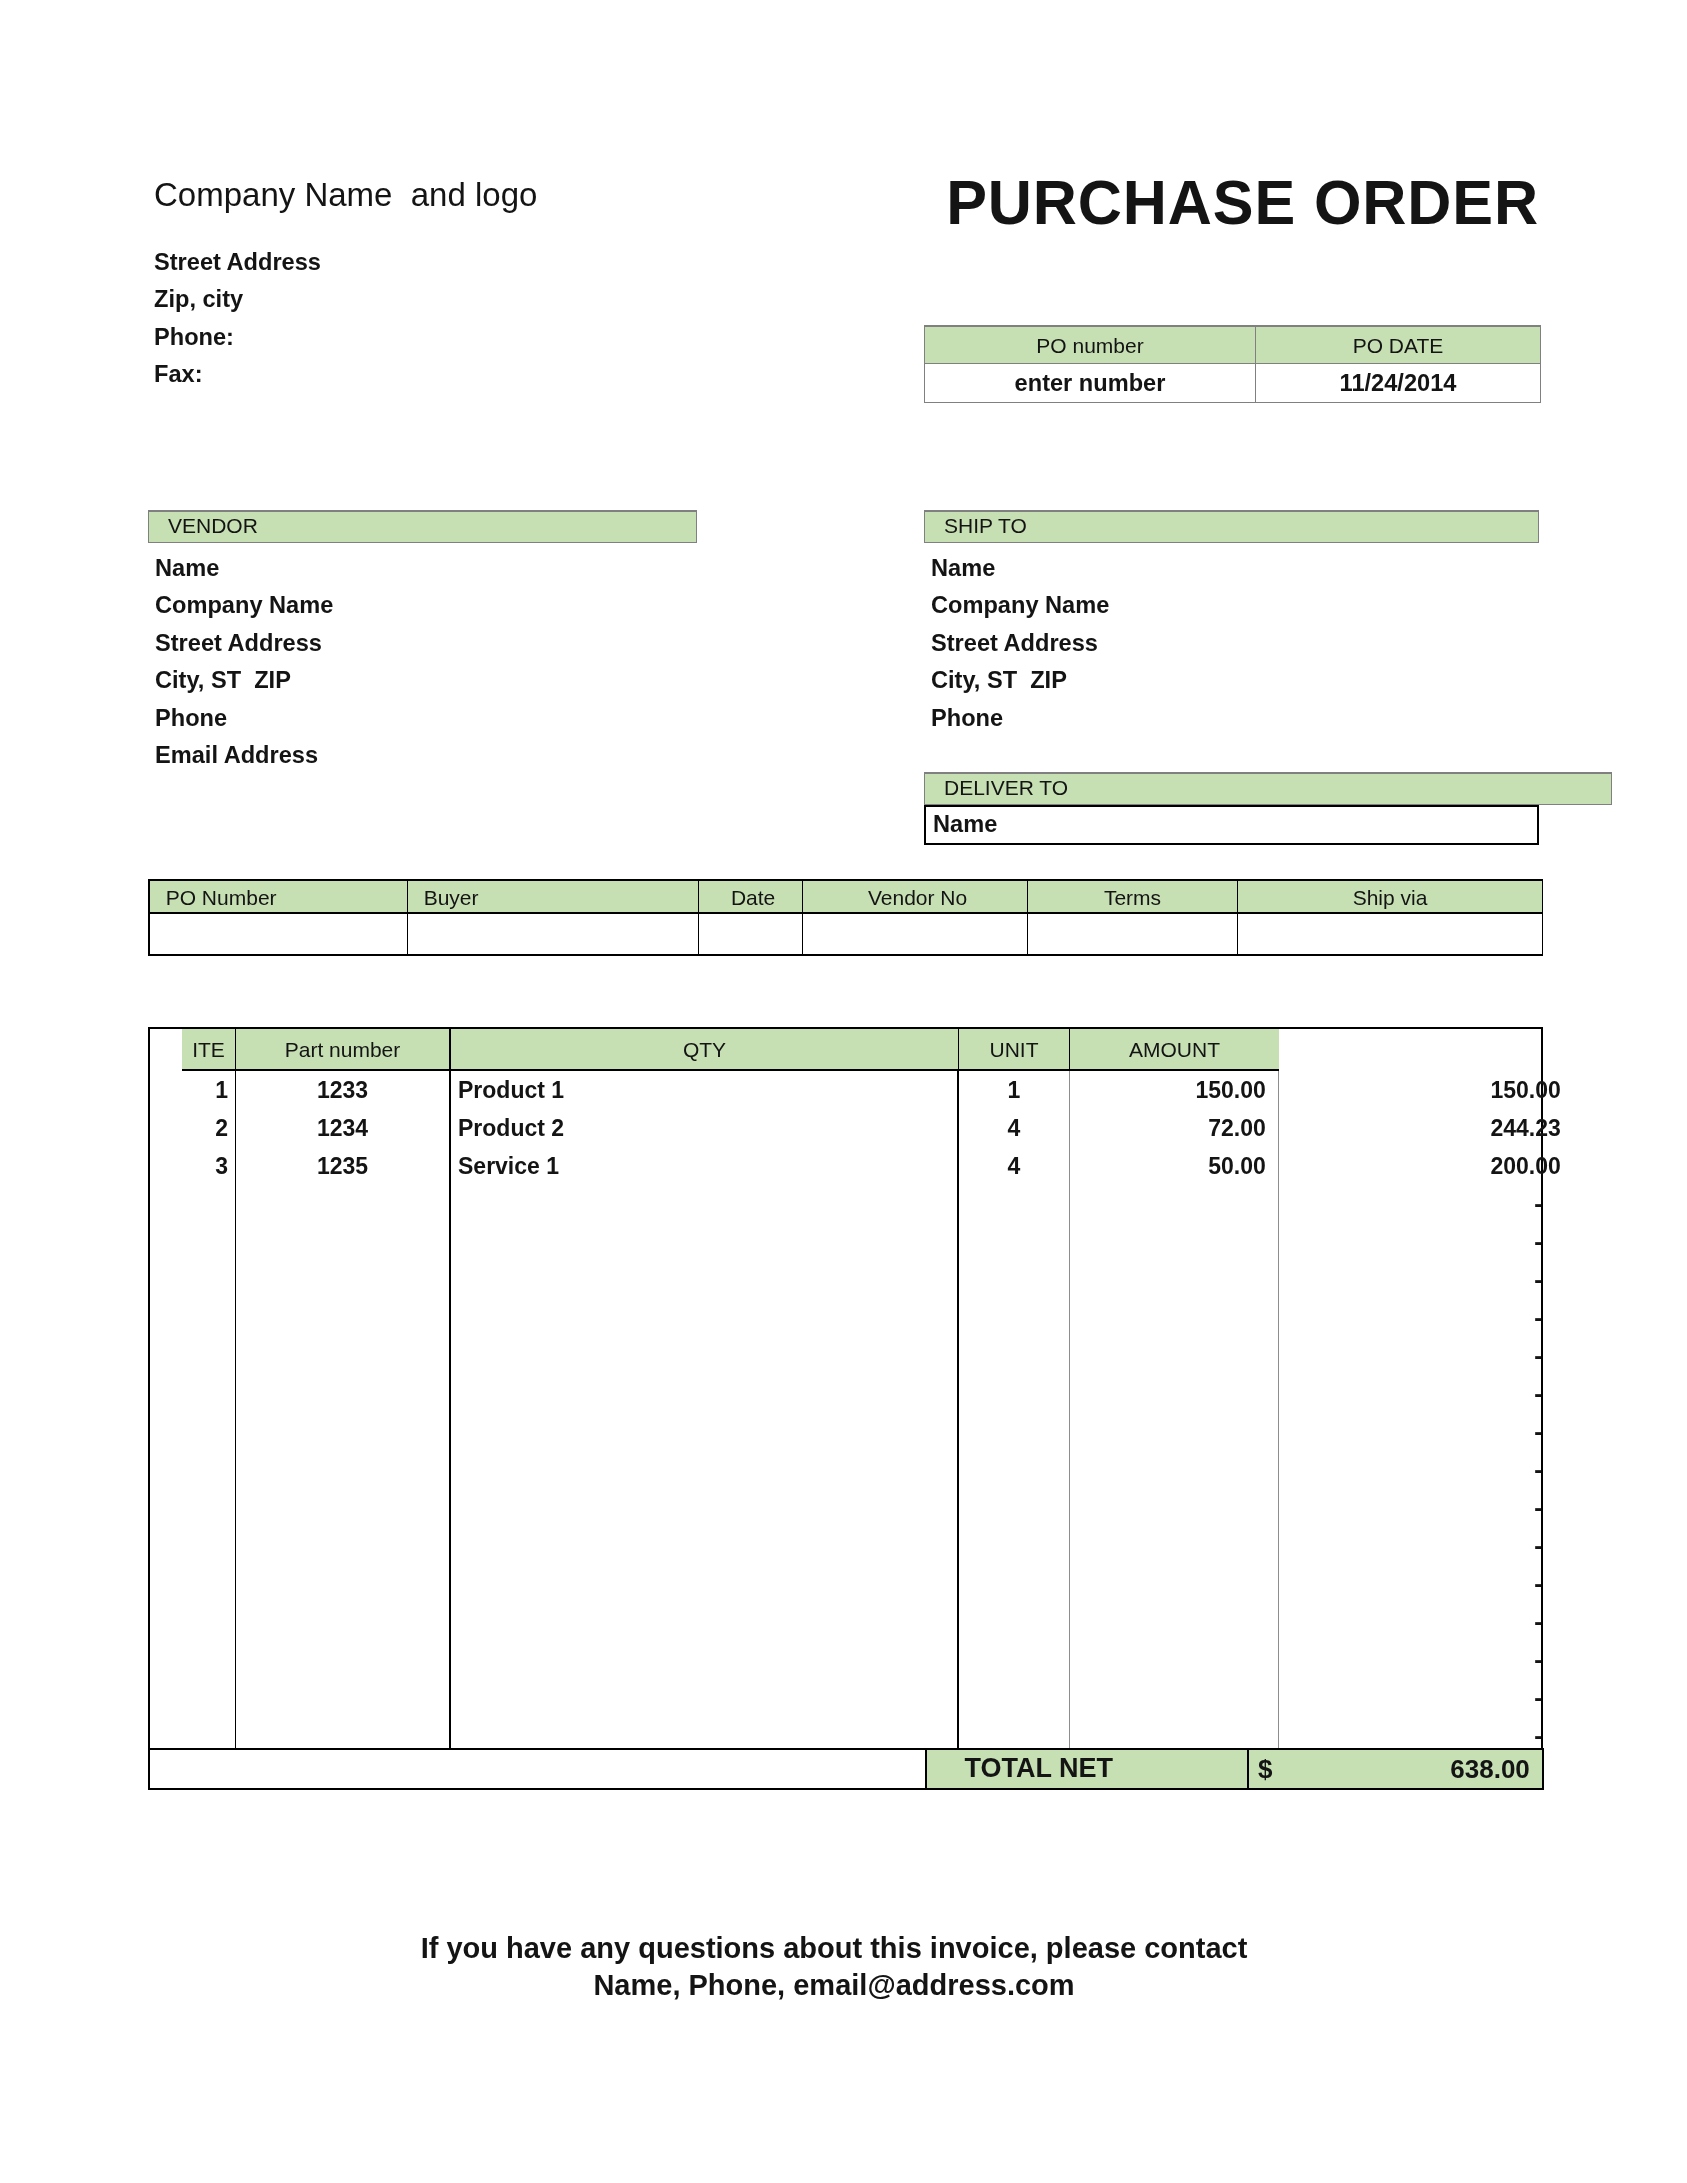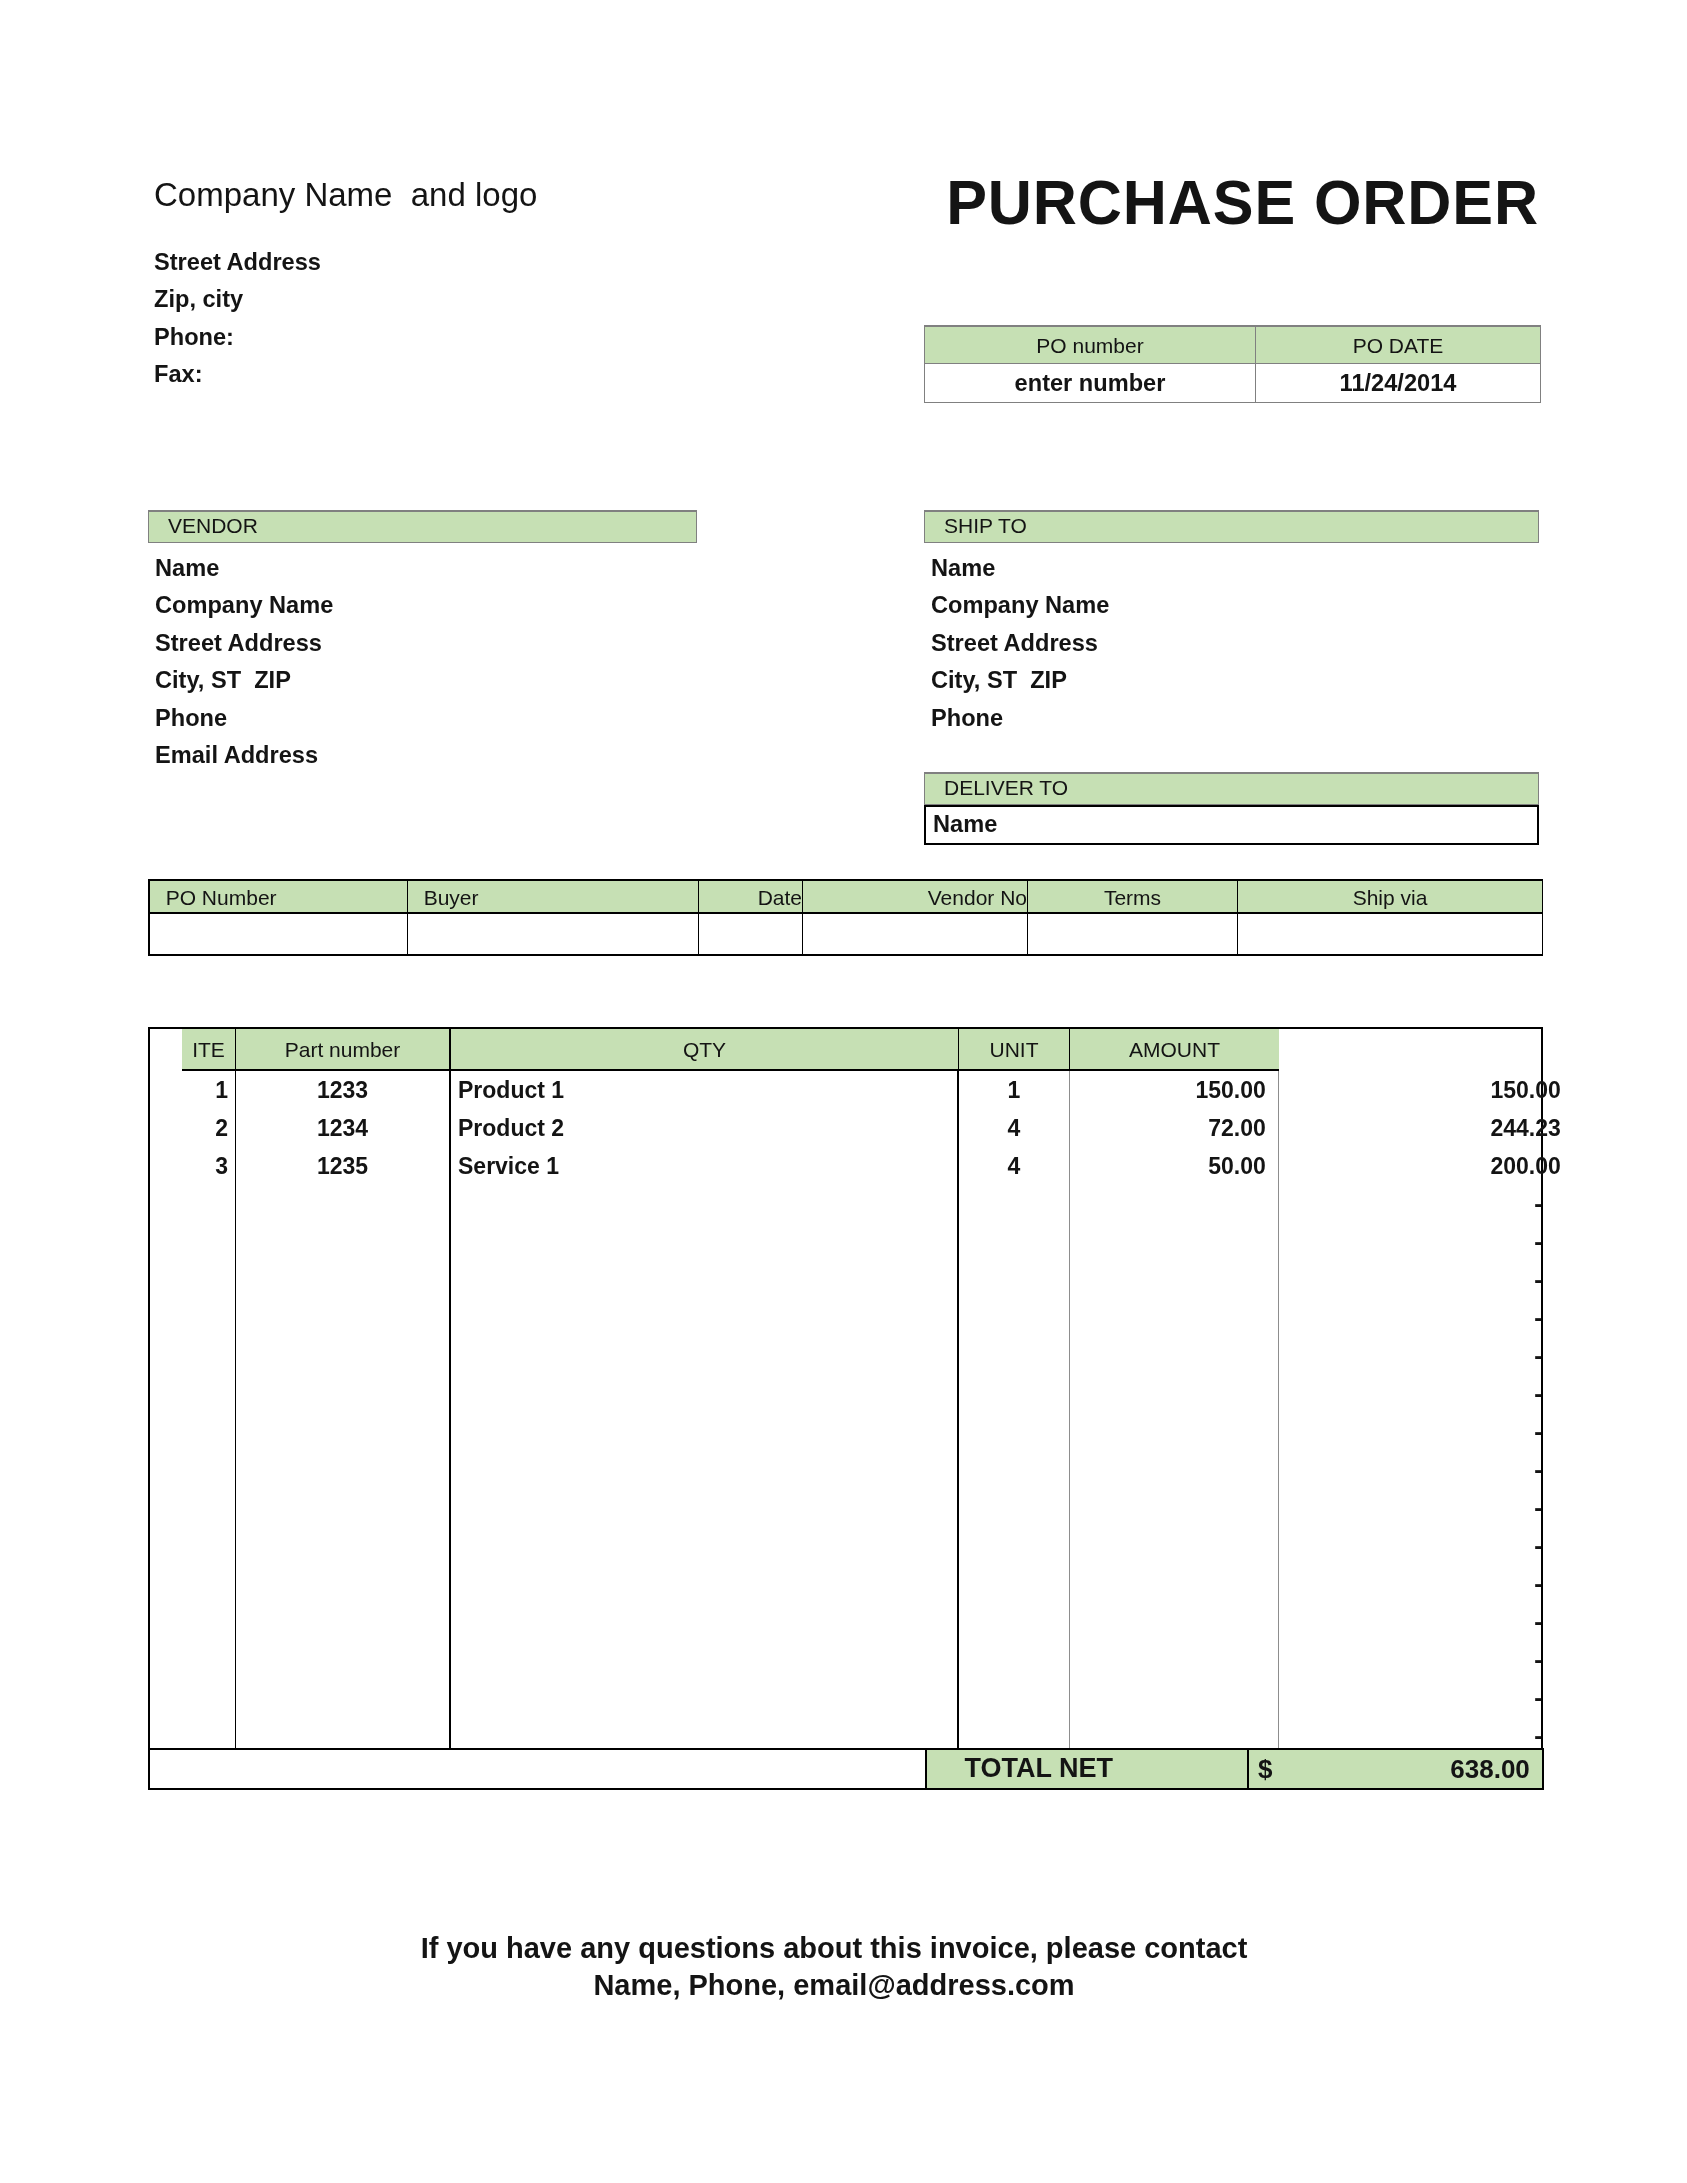--- a/index.html
+++ b/index.html
@@ -38,21 +38,21 @@
   #po-meta .val { height:38px; line-height:38px; font-size:23.6px; font-weight:600; }
 
   
   .section-bar {
     box-sizing:border-box; height:33px; background:#c6e0b4;
     border:1.7px solid #808080; border-top-width:2.6px;
     font-size:21px; font-weight:400; line-height:28px; padding-left:19px;
   }
   #vendor-bar  { left:148px;  top:510px; width:549px; }
   #shipto-bar  { left:924px; top:510px; width:615px; }
-  #deliver-bar { left:924px; top:772px; width:615px; }
+  #deliver-bar { left:924px; top:772px; width:688px; }
 
   .block-line { font-size:23.6px; font-weight:600; line-height:38px; height:38px; }
   .vendor-line { left:155px; }
   .shipto-line { left:931px; }
 
   #deliver-box {
     left:924px; top:805px; width:615px; height:40px; box-sizing:border-box;
     border:2.6px solid #000; background:#fff;
     font-size:23.6px; font-weight:600; line-height:35px; padding-left:7px;
   }
@@ -64,21 +64,21 @@
   }
   .oi-row { display:grid; grid-template-columns:258px 291px 104px 225px 210px 304px; }
   .oi-cell { box-sizing:border-box; overflow:hidden; }
   .oi-hdr .oi-cell {
     background:#c6e0b4; height:33px; line-height:33px; font-size:21px; font-weight:400;
     border-bottom:2.6px solid #000;
   }
   .oi-val .oi-cell { background:#fff; height:40px; }
   .oi-cell.cdiv { border-right:1.7px solid #000; }
   .al { padding-left:15.7px; text-align:left; }
-  .al2 { padding-left:5.2px; text-align:right; }
+  .al2 { padding-left:5.2px; text-align:center; }
   .ac { text-align:center; }
 
   
   #items {
     left:148px; top:1027px; width:1391px; box-sizing:content-box;
     border:2.6px solid #000; border-bottom:none; background:#fff;
   }
   .irow { display:grid; grid-template-columns:54px 215px 508px 111px 209px 294px; height:38px;padding-left:32px; }
   .irow.hdr { height:42px; }
   .icell { box-sizing:border-box; overflow:hidden; font-size:23px; font-weight:600; line-height:38px; }

